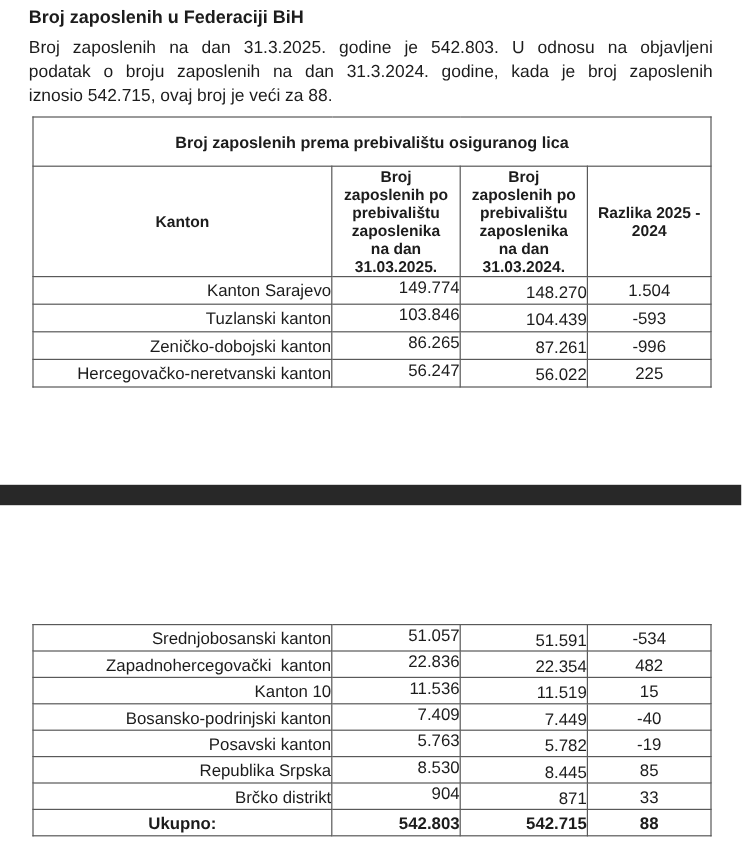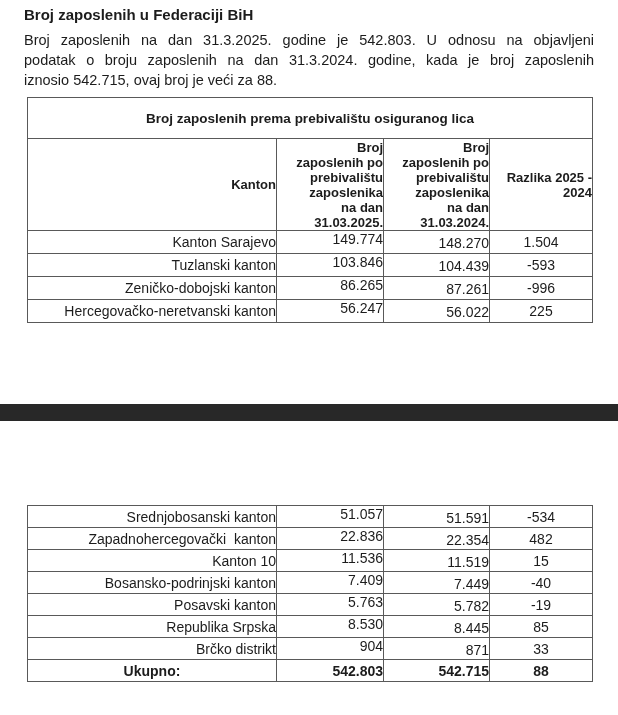--- a/index.html
+++ b/index.html
@@ -26,21 +26,21 @@
     top: 30px;
     width: 570px;
     font-size: 14.5px;
     line-height: 20px;
   }
   .intro .line { text-align: left; }
   .intro .line.full { text-align: justify; text-align-last: justify; }
 
   .tbl { position: absolute; left: 27px; }
   .tbl1 { top: 97px; }
-  .tbl2 { top: 505px; }
+  .tbl2 { top: 520px; }
   .tbl table {
     border-collapse: collapse;
     table-layout: fixed;
     width: 565px;
     border-radius: 22px;
   }
   .tbl th, .tbl td {
     border: 1px solid #595959;
     padding: 0;
     overflow: hidden;
@@ -49,21 +49,21 @@
     height: 40px;
     font-size: 13.5px;
     font-weight: bold;
     text-align: center;
     vertical-align: middle;
   }
   .head-row th {
     height: 91px;
     font-size: 13px;
     font-weight: bold;
-    text-align: right;
+    text-align: center;
     vertical-align: middle;
     line-height: 15px;
     margin-left: 28px;
   }
   .tbl1 tbody td { height: 22px; }
   .tbl2 tbody td { height: 21px; }
   tbody td { font-size: 14px; vertical-align: middle; }
   .c-name { text-align: right; padding-left: 9px; white-space: pre-wrap; }
   .c-num  { text-align: right; padding-right: 8px; }
   .c-diff { text-align: center; }

